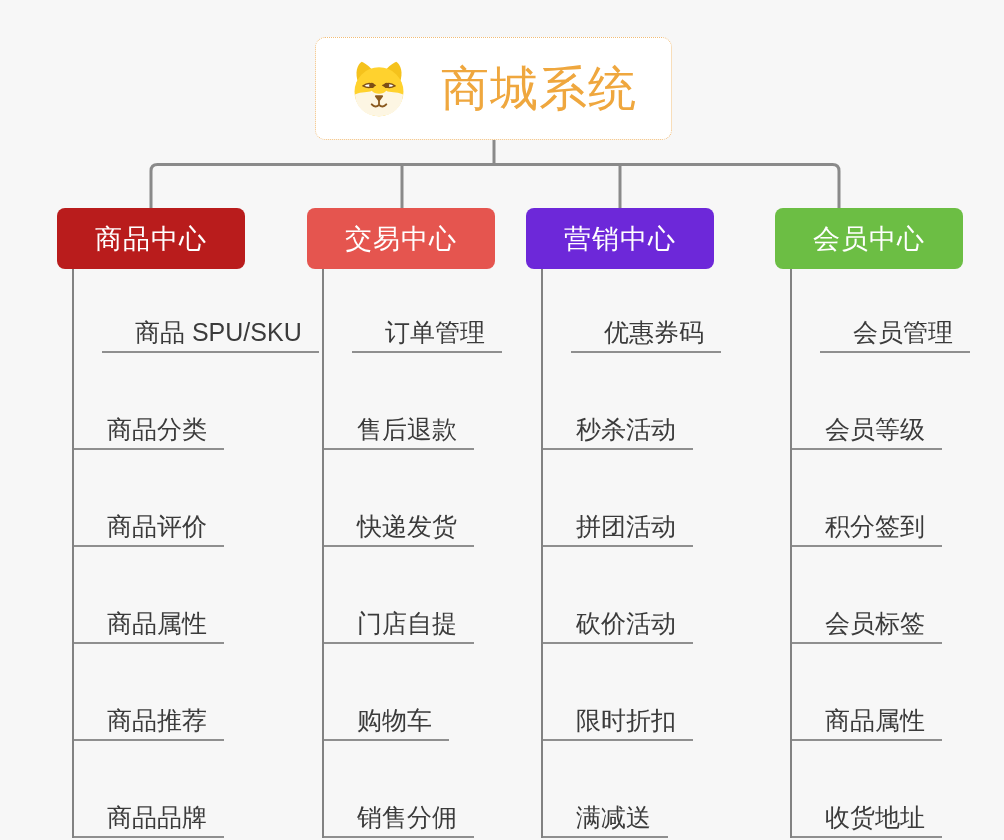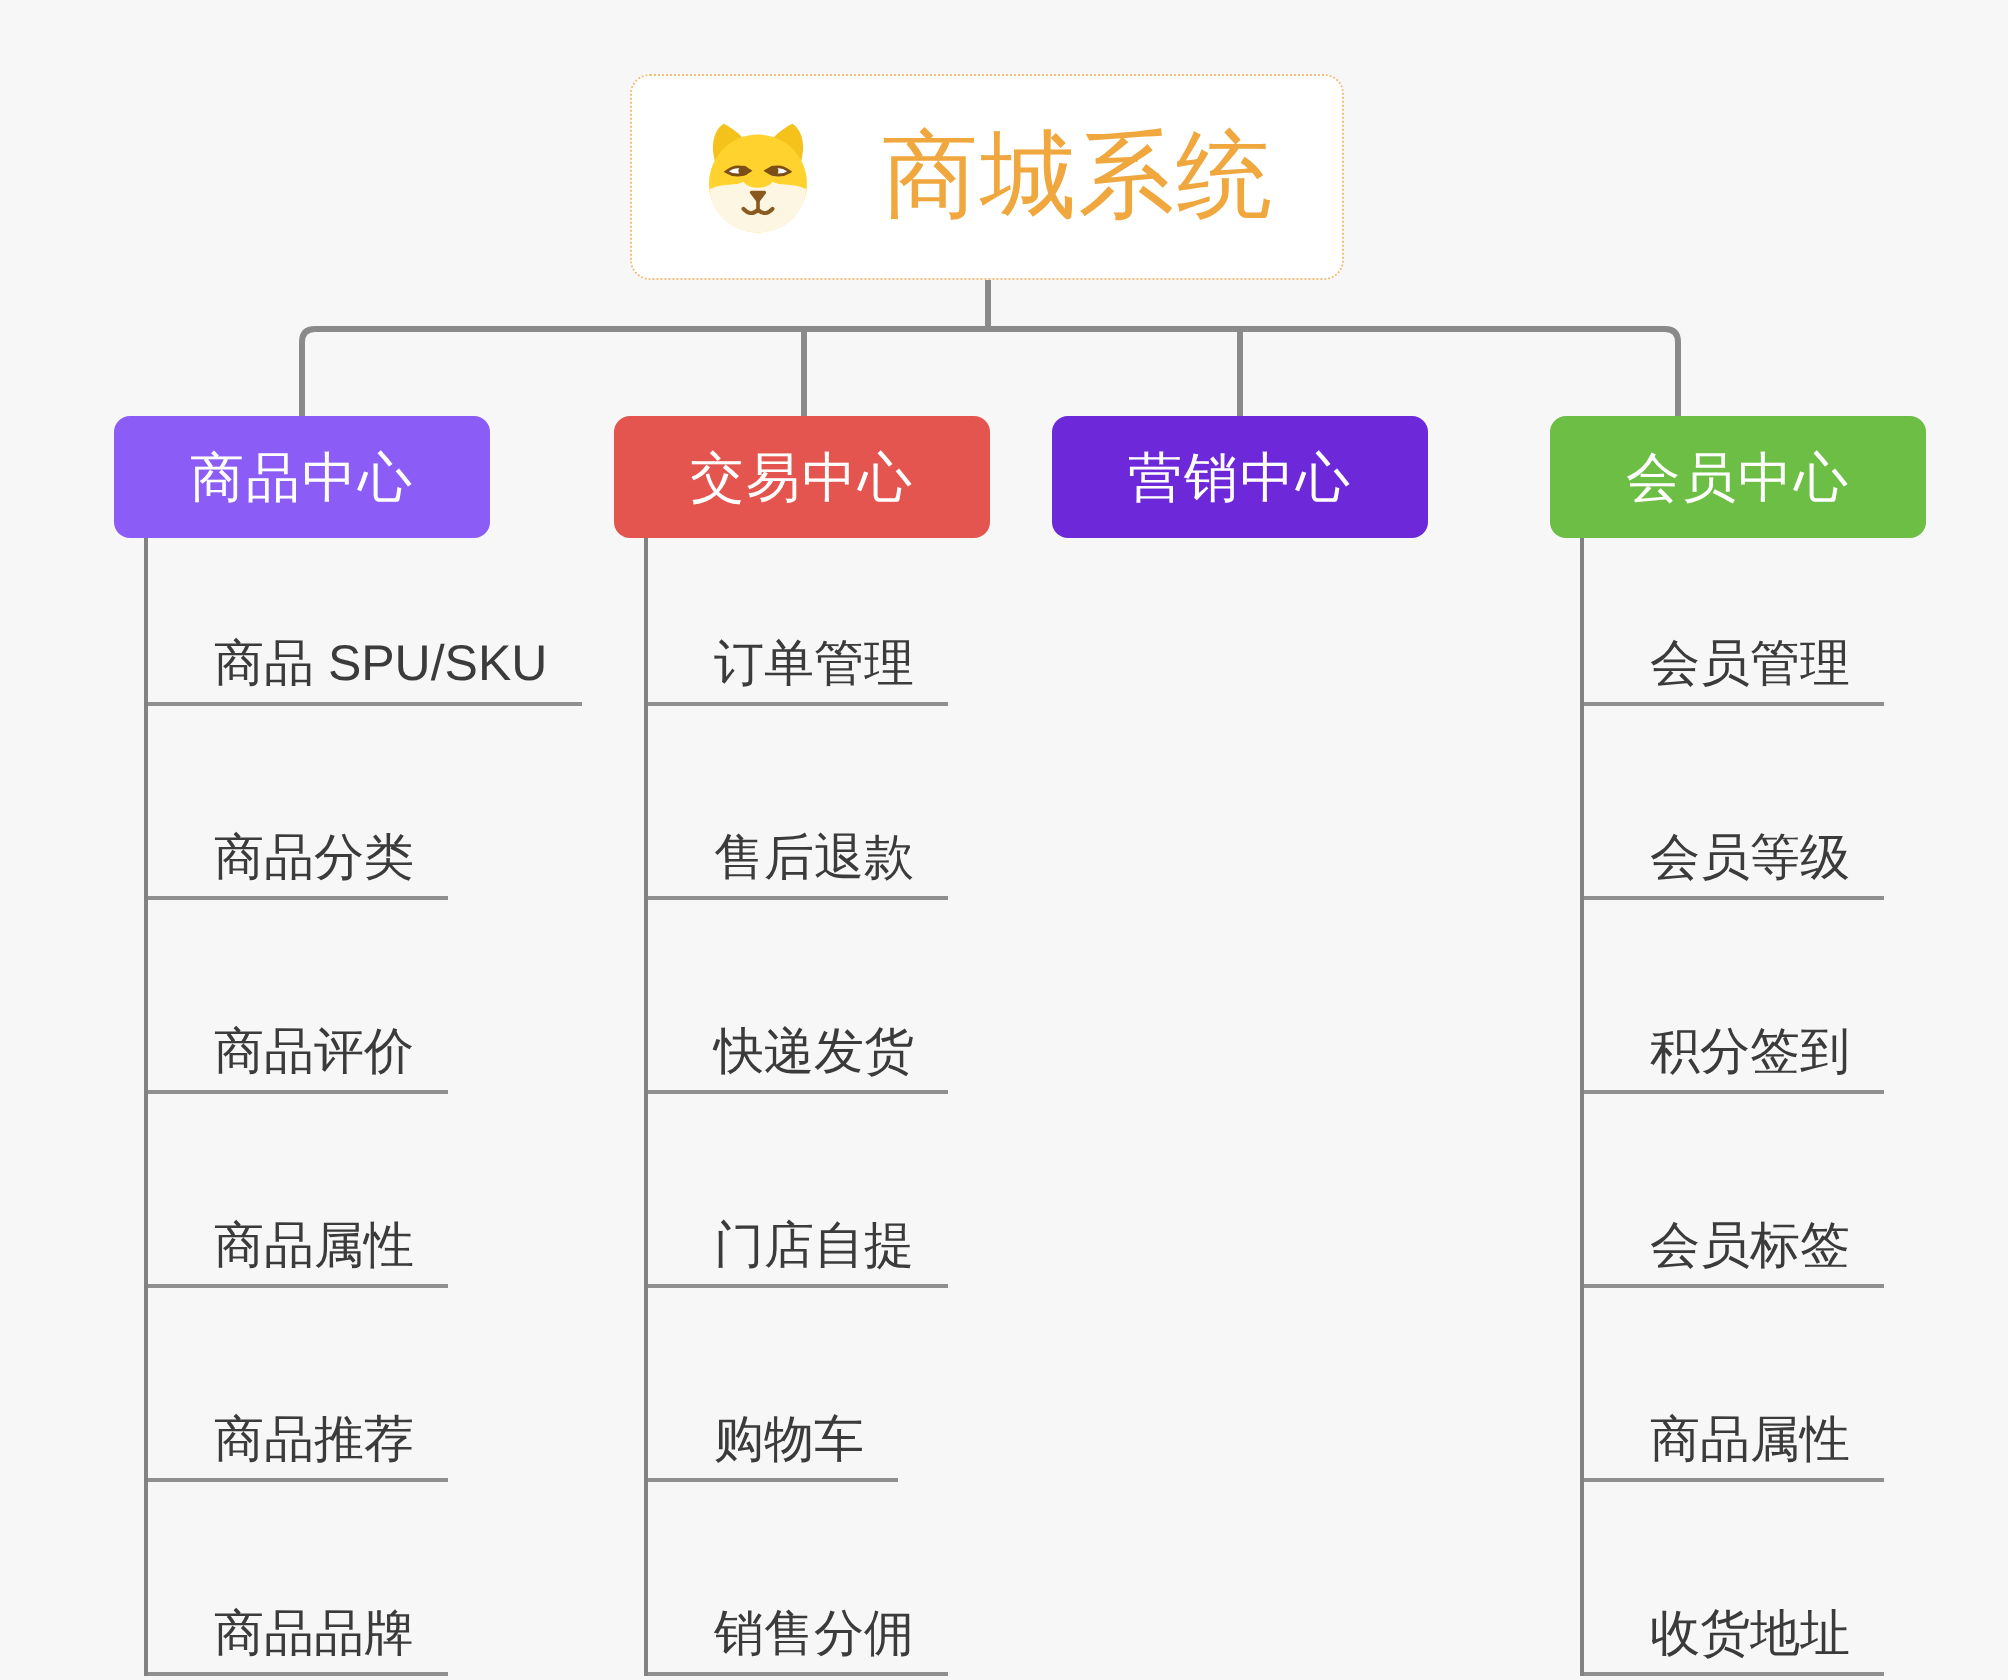--- a/index.html
+++ b/index.html
@@ -64,21 +64,21 @@
     list-style: none;
     margin-left: 15px;
     border-left: 2px solid #828282;
     width: max-content;
   }
   .leaf {
     height: 97px;
     display: flex;
     align-items: flex-end;
   }
-  .leaf:first-child { height: 84px; }
+  .leaf:first-child { height: 84px; padding-left: 28px; }
   .leaf-label {
     display: block;
     width: max-content;
     white-space: nowrap;
     font-size: 25px;
     line-height: 1;
     color: #3b3b3b;
     padding: 0 17px 6px 33px;
     border-bottom: 2px solid #8f8f8f;
   }
@@ -108,21 +108,21 @@
         <circle cx="40.5" cy="28" r="2.8" fill="#7c4f16"></circle>
         <path d="M28.5 40 L35.5 40 L32 44.5 Z" fill="#8a5a20" stroke="#8a5a20" stroke-width="2" stroke-linejoin="round"></path>
         <path d="M32 44.5 L32 48.5" stroke="#8a5a20" stroke-width="2" stroke-linecap="round"></path>
         <path d="M24 49 Q28 53.5 32 49.5 Q36 53.5 40 49" fill="none" stroke="#8a5a20" stroke-width="2.2" stroke-linecap="round"></path>
       </svg>
     </span>
     <span class="root-title" style="color: rgb(239, 167, 62);">商城系统</span>
   </div>
 
   <div class="column col-0">
-    <div class="branch-node" style="background: #8b5cf6;">
+    <div class="branch-node" style="background: #b91c1c;">
       <span>商品中心</span>
     </div>
     <ul class="children">
       <li class="leaf">
           <span class="leaf-label">商品 SPU/SKU</span>
         </li>
       <li class="leaf">
           <span class="leaf-label">商品分类</span>
         </li>
       <li class="leaf">
@@ -163,20 +163,40 @@
       <li class="leaf">
           <span class="leaf-label">销售分佣</span>
         </li>
     </ul>
   </div>
 
   <div class="column col-2">
     <div class="branch-node" style="background: #6d28d9;">
       <span>营销中心</span>
     </div>
+    <ul class="children">
+      <li class="leaf">
+          <span class="leaf-label">优惠券码</span>
+        </li>
+      <li class="leaf">
+          <span class="leaf-label">秒杀活动</span>
+        </li>
+      <li class="leaf">
+          <span class="leaf-label">拼团活动</span>
+        </li>
+      <li class="leaf">
+          <span class="leaf-label">砍价活动</span>
+        </li>
+      <li class="leaf">
+          <span class="leaf-label">限时折扣</span>
+        </li>
+      <li class="leaf">
+          <span class="leaf-label">满减送</span>
+        </li>
+    </ul>
   </div>
 
   <div class="column col-3">
     <div class="branch-node" style="background: rgb(108, 190, 68);">
       <span>会员中心</span>
     </div>
     <ul class="children">
       <li class="leaf">
           <span class="leaf-label">会员管理</span>
         </li>

